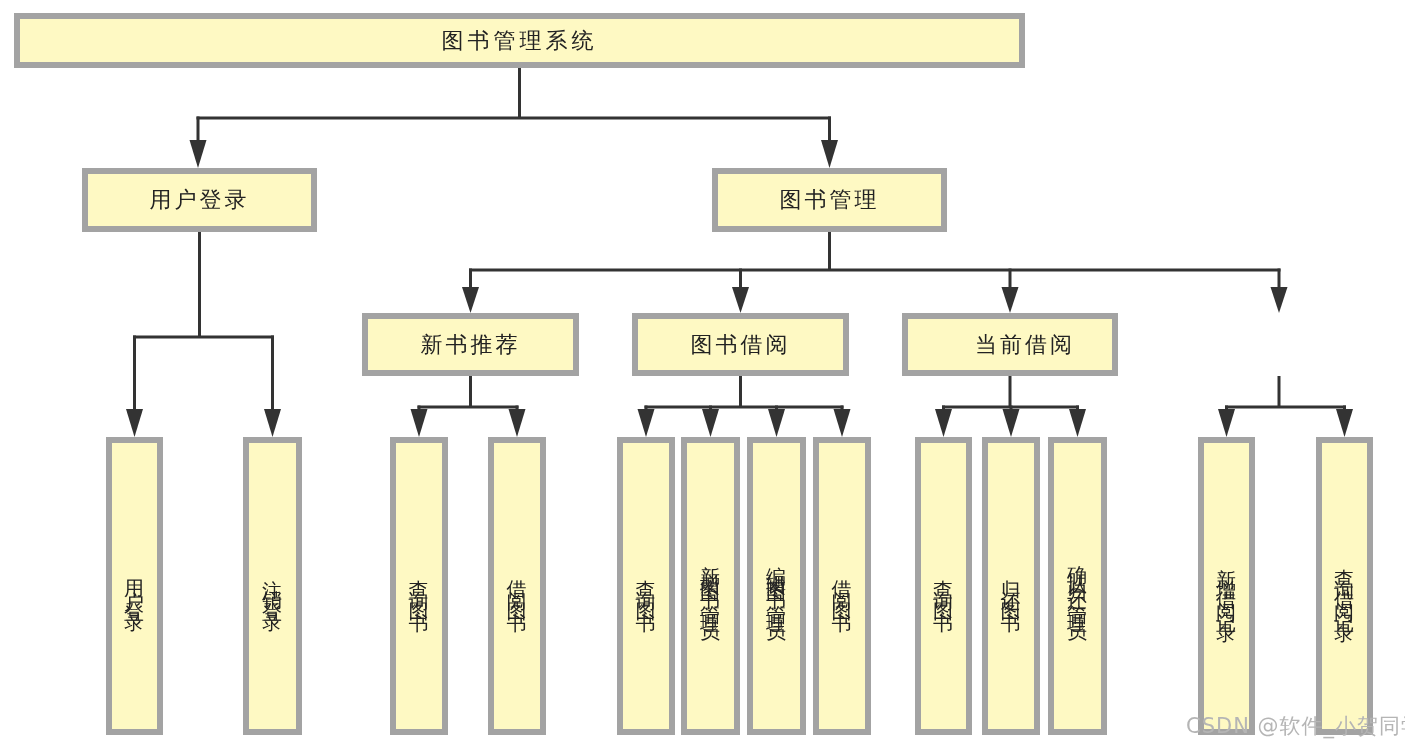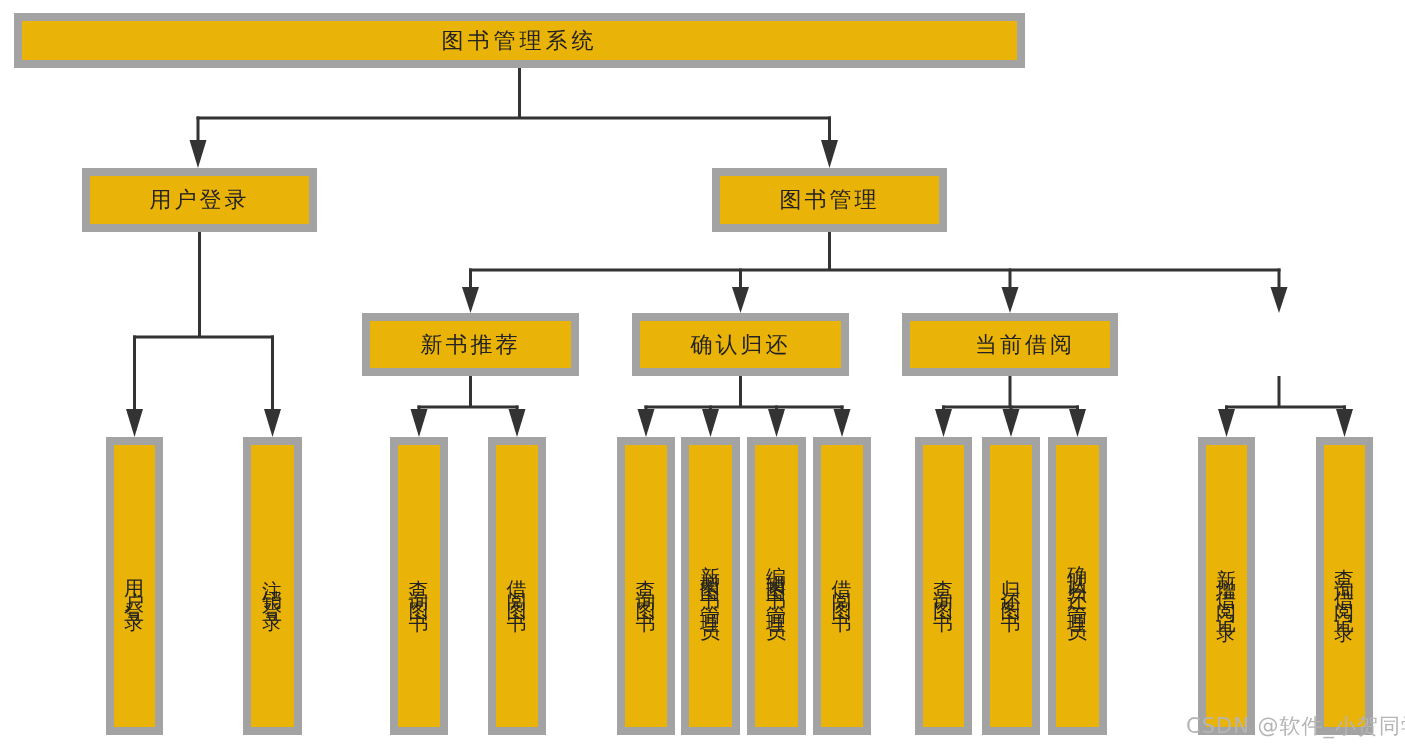--- a/index.html
+++ b/index.html
@@ -2,21 +2,21 @@
 <html><head>
 <meta charset="utf-8">
 <style>
   html,body{margin:0;padding:0;background:#ffffff;}
   #canvas{
     position:relative;width:1405px;height:747px;background:#ffffff;overflow:hidden;
     font-family:"DejaVu Sans",sans-serif;color:#222222;
   }
   #wires{position:absolute;left:0;top:0;width:1405px;height:747px;}
   .node{
-    position:absolute;box-sizing:border-box;border:8px solid #a3a3a3;background:#eab308;
+    position:absolute;box-sizing:border-box;border:6px solid #a3a3a3;background:#fef9c3;
     display:flex;align-items:center;justify-content:center;
   }
   .hlabel{font-size:22px;letter-spacing:3px;color:#222222;white-space:nowrap;}
   .root .hlabel{letter-spacing:4px;}
   .leaf{padding:4px 0;}
   .vlabel{
     writing-mode:vertical-rl;text-orientation:mixed;
     font-size:20px;letter-spacing:11px;color:#222222;line-height:1;
   }
   .vlabel.long{letter-spacing:8px;}
@@ -132,21 +132,21 @@
     <span class="hlabel">用户登录</span>
   </div>
   <div class="node n-l2-0">
     <span class="hlabel">新书推荐</span>
   </div>
 
   <div class="node n-l1-1">
     <span class="hlabel">图书管理</span>
   </div>
   <div class="node n-l2-1">
-    <span class="hlabel">确认归还</span>
+    <span class="hlabel">图书借阅</span>
   </div>
   <div class="node n-l2-2">
     <span class="hlabel">当前借阅</span>
   </div>
 
   <div class="node leaf lf lf-0">
     <span class="vlabel">用户登录</span>
   </div>
   <div class="node leaf lf lf-1">
     <span class="vlabel">注销登录</span>

